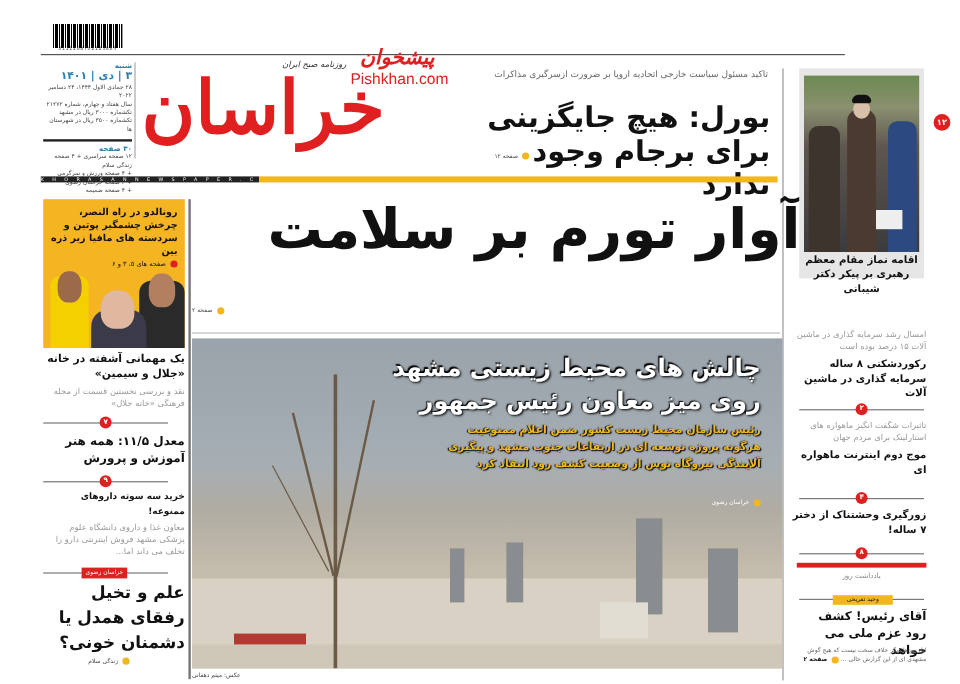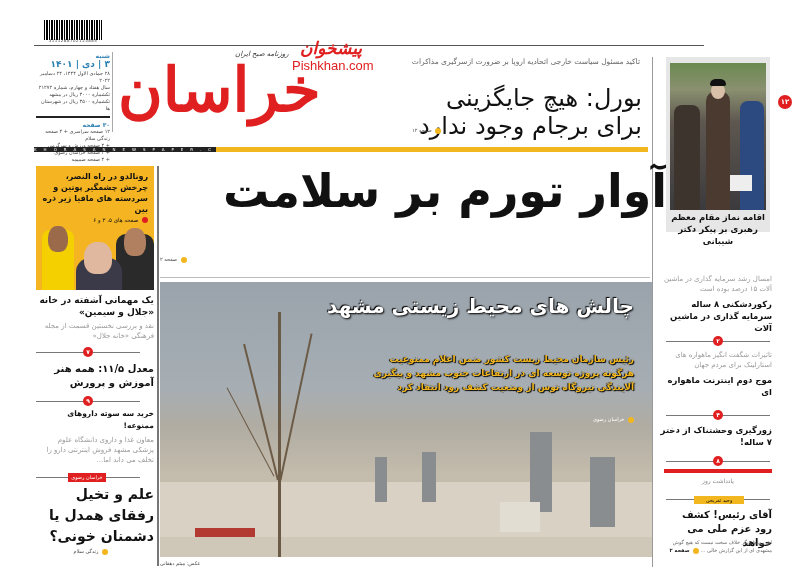--- a/index.html
+++ b/index.html
@@ -20,21 +20,21 @@
   #info-col .sep { height: 2px; background: #222; margin: 4px 0 3px; }
   #info-col .pages { color: #2a7fb0; font-weight: bold; font-size: 6px; }
   #info-vline { left: 112px; top: 52px; width: 1px; height: 80px; background: #aaa; }
   #logo-text { left: 118px; top: 40px; font-size: 61px; font-weight: bold; color: #e02020; font-family: Liberation Sans, sans-serif; letter-spacing: -4px; line-height: 100px; }
   #logo-tagline { left: 235px; top: 50px; font-size: 7px; color: #333; font-style: italic; }
   #wm-persian { left: 300px; top: 38px; font-size: 17px; color: #e02020; font-weight: bold; font-style: italic; }
   #wm-latin { left: 292px; top: 58px; font-size: 13px; color: #e02020; font-family: "Liberation Sans", sans-serif; }
 
   
   #top-kicker { left: 395px; top: 57px; width: 245px; font-size: 7.5px; color: #666; line-height: 10px; }
-  #top-headline { left: 400px; top: 84px; width: 242px; font-size: 24px; font-weight: normal; line-height: 28px; color: #111; }
+  #top-headline { left: 400px; top: 84px; width: 242px; font-size: 24px; font-weight: bold; line-height: 28px; color: #111; }
   #top-pageref { left: 412px; top: 127px; font-size: 5px; color: #444; }
 
   .moon { display: inline-block; width: 6px; height: 6px; border-radius: 50%; background: #f2b71e; vertical-align: middle; margin-left: 2px; }
 
   #strip-black { left: 34px; top: 147px; width: 182px; height: 5px; background: #222; }
   #strip-text { left: 34px; top: 147px; width: 182px; height: 5px; font-size: 4px; color: #fff; letter-spacing: 7px; line-height: 5px; overflow: hidden; white-space: nowrap; }
   #strip-yellow { left: 216px; top: 147px; width: 432px; height: 5px; background: #f2b71e; }
   #main-vline { left: 652px; top: 57px; width: 1px; height: 510px; background: #999; }
 
   
@@ -149,20 +149,21 @@
   <div class="bldg" style="left:340px;top:220px;width:40px;height:30px;background:#e2ddd3;"></div>
   <div class="bldg red" style="left:35px;top:246px;width:60px;height:18px;"></div>
   <div class="bldg" style="left:0;top:255px;width:492px;height:20px;background:#cfc7b8;"></div>
   <div class="tree" style="left:118px;top:30px;height:245px;"></div>
   <div class="tree" style="left:100px;top:60px;height:140px;transform:rotate(-14deg);width:2px;"></div>
   <div class="tree" style="left:135px;top:50px;height:150px;transform:rotate(12deg);width:2px;"></div>
   <div class="tree" style="left:90px;top:100px;height:100px;transform:rotate(-28deg);width:1px;"></div>
 
   <div id="photo-headline" class="abs rtl">
     <div>چالش های محیط زیستی مشهد</div>
+    <div>روی میز معاون رئیس جمهور</div>
   </div>
   <div id="photo-sub" class="abs rtl">
     <div>رئیس سازمان محیط زیست کشور ضمن اعلام ممنوعیت</div>
     <div>هرگونه پروژه توسعه ای در ارتفاعات جنوب مشهد و پیگیری</div>
     <div>آلایندگی نیروگاه توس از وضعیت کشف رود انتقاد کرد</div>
   </div>
   <div id="photo-tag" class="abs rtl">
     <span class="moon"></span>
     <span>خراسان رضوی</span>
   </div>

